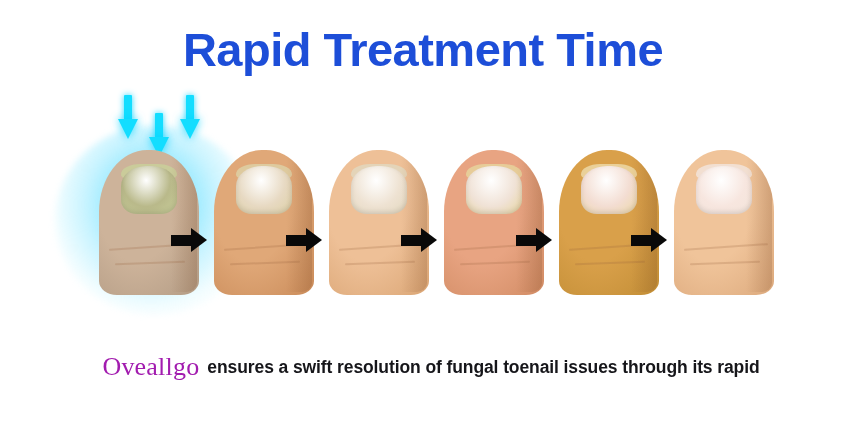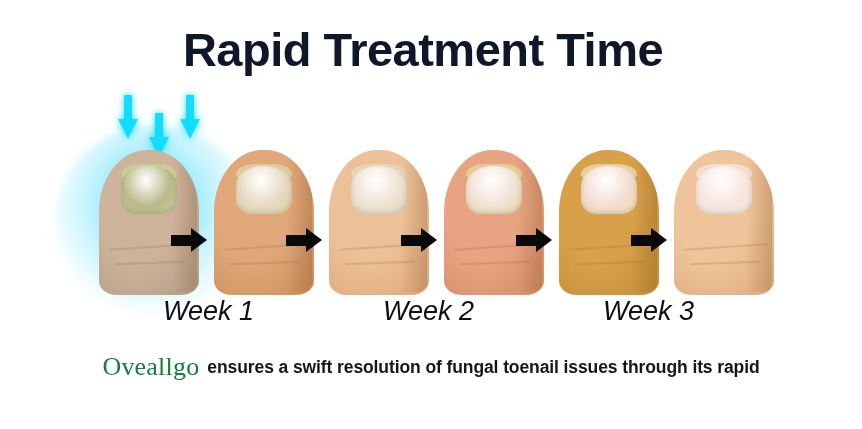--- a/index.html
+++ b/index.html
@@ -15,21 +15,21 @@
 
   
   .title{
     position:absolute;
     top:24px;left:0;width:846px;
     text-align:center;
     font-family:"Liberation Sans", sans-serif;
     font-weight:bold;
     font-size:47px;
     letter-spacing:-0.5px;
-    color:#0f172a;
+    color:#1d4ed8;
     line-height:1.1;
   }
 
   
   .strip{
     position:absolute;
     top:150px;left:0;width:862px;height:145px;
   }
 
   
@@ -155,21 +155,21 @@
     color:#16161a;
     line-height:1.45;
     letter-spacing:-0.1px;
   }
   .brand{
     font-family:"Liberation Serif", serif;
     font-weight:normal;
     font-style:normal;
     font-size:26px;
     letter-spacing:0.2px;
-    color:#15803d;
+    color:#a21caf;
     margin-right:8px;
     vertical-align:-2px;
   }
 </style>
 </head>
 <body>
 
 <div id="stage">
 
   <div class="title">Rapid Treatment Time</div>
@@ -267,23 +267,18 @@
           <div class="tip" style="border-left-color: rgb(9, 9, 9);"></div>
         </div>
         <div class="parrow" style="left: 631px;">
           <div class="bar" style="background: rgb(9, 9, 9);"></div>
           <div class="tip" style="border-left-color: rgb(9, 9, 9);"></div>
         </div>
       </div>
 
   </div>
 
-  <div class="weeks" id="weeks">
-      <div class="week" style="left: 163px;">Week 1</div>
-      <div class="week" style="left: 383px;">Week 2</div>
-      <div class="week" style="left: 603px;">Week 3</div>
-    </div>
 
   <div class="footer">
     <span class="footline"><span class="brand">Oveallgo</span><span>ensures a swift resolution of fungal toenail issues through its rapid</span></span>
   </div>
 
 </div>
 
 </body></html>

